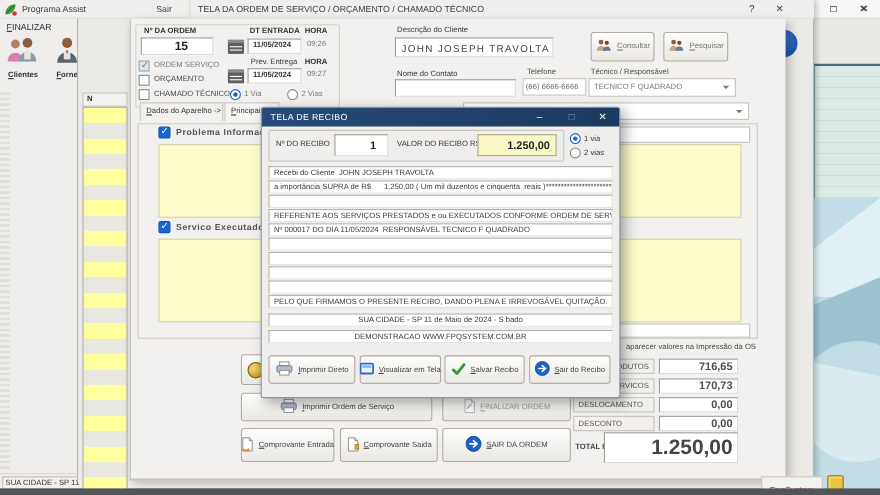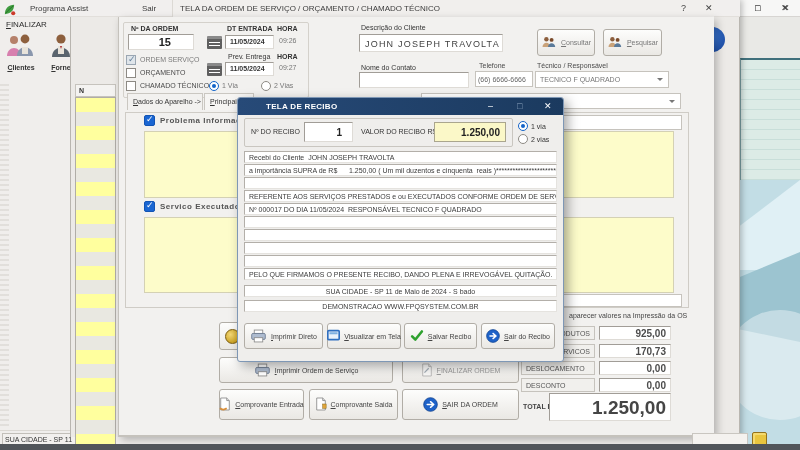--- a/index.html
+++ b/index.html
@@ -61,21 +61,21 @@
   <div class="abs" style="left:0;top:0;width:740px;height:444px;background:#f0eeec;box-shadow:2px 0 6px rgba(0,0,0,.25);z-index:1;">
 
     <div class="abs" style="left:0;top:0;width:740px;height:17px;background:#f1efee;border-bottom:1px solid #e2dfdb;">
       <span class="abs" style="left:3px;top:2px;width:13px;height:13px;">
         <svg width="13" height="13" viewBox="0 0 14 14">
             <path d="M2 12 C2 6 6 2 12 2 C12 8 8 12 2 12 Z" fill="#3f9c3f"></path>
             <path d="M3 11 C5 8 8 6 11 3" stroke="#2a6e2a" stroke-width="1" fill="none"></path>
             <circle cx="11" cy="11" r="2.2" fill="#cc3a2a"></circle>
           </svg>
       </span>
-      <span class="abs titlebar-text" style="left:30px;top:4px;">Programa Assist</span>
+      <span class="abs titlebar-text" style="left:20px;top:4px;">Programa Assist</span>
     </div>
 
     <div class="abs" style="left:0;top:17px;width:120px;height:15px;">
       <span class="abs mn" style="left:6px;top:3px;font-size:8px;color:#2d2d2d;">FINALIZAR</span>
       <span class="abs mn" style="left:72px;top:3px;font-size:8px;color:#2d2d2d;">APA</span>
     </div>
 
     <div class="abs" style="left:3px;top:34px;width:36px;height:46px;text-align:center;">
       <span>
         <svg width="30" height="26" viewBox="0 0 30 26">
@@ -246,21 +246,21 @@
     <span class="abs" style="left:450px;top:295px;font-size:7px;color:#444;white-space:nowrap;">aparecer valores na Impressão da OS</span>
 
     <div class="abs btn" style="left:100px;top:305px;width:100px;height:28px;justify-content:flex-start;padding-left:5px;">
       <span class="coin"></span>
     </div>
 
     <div class="abs totlbl" style="left:402px;top:309px;width:74px;height:14px;text-align:right;">
       <span>PRODUTOS</span>
     </div>
     <div class="abs sunk val" style="left:480px;top:309px;width:72px;height:14px;">
-      <span>925,00</span>
+      <span>716,65</span>
     </div>
     <div class="abs totlbl" style="left:402px;top:327px;width:74px;height:14px;text-align:right;">
       <span>SERVICOS</span>
     </div>
     <div class="abs sunk val" style="left:480px;top:327px;width:72px;height:14px;">
       <span>170,73</span>
     </div>
     <div class="abs totlbl" style="left:402px;top:344px;width:74px;height:14px;">
       <span>DESLOCAMENTO</span>
     </div>
@@ -324,21 +324,21 @@
             <circle cx="8" cy="8" r="7.3" fill="#1e62c8" stroke="#0d3f8c" stroke-width=".8"></circle>
             <path d="M4.5 8 H10 M8 5 l3.5 3 L8 11" stroke="#fff" stroke-width="1.6" fill="none" stroke-linecap="round" stroke-linejoin="round"></path>
           </svg>
       </span>
       <span class="mn">SAIR DA ORDEM</span>
     </div>
   </div>
 
   <div class="abs" style="left:237px;top:97px;width:327px;height:265px;background:#efeeec;border:1px solid #7e97b5;border-radius:3px;box-shadow:4px 4px 12px rgba(0,0,0,.35);z-index:6;">
     <div class="abs" style="left:0;top:0;width:325px;height:17px;background:linear-gradient(90deg,#274a78,#1b3a5f);border-radius:2px 2px 0 0;">
-      <span class="abs" style="left:8px;top:4px;font-size:8px;font-weight:bold;color:#fff;letter-spacing:.3px;margin-left:20px;">TELA DE RECIBO</span>
+      <span class="abs" style="left:8px;top:4px;font-size:8px;font-weight:normal;color:#fff;letter-spacing:.3px;">TELA DE RECIBO</span>
       <span class="abs" style="left:250px;top:3px;font-size:9px;color:#fff;">–</span>
       <span class="abs" style="left:279px;top:3px;font-size:9px;color:#8fa5c0;">□</span>
       <span class="abs" style="left:306px;top:3px;font-size:9px;color:#fff;">✕</span>
     </div>
 
     <div class="abs" style="left:6px;top:20px;width:269px;height:29px;border:1px solid #c9c6c0;border-radius:2px;"></div>
     <span class="abs lbl-dk" style="left:13px;top:30px;">Nº DO RECIBO</span>
     <div class="abs sunk" style="left:66px;top:24px;width:49px;height:20px;">
       <span style="position:absolute;right:10px;top:4px;font-size:10px;font-weight:bold;color:#222;">1</span>
     </div>

